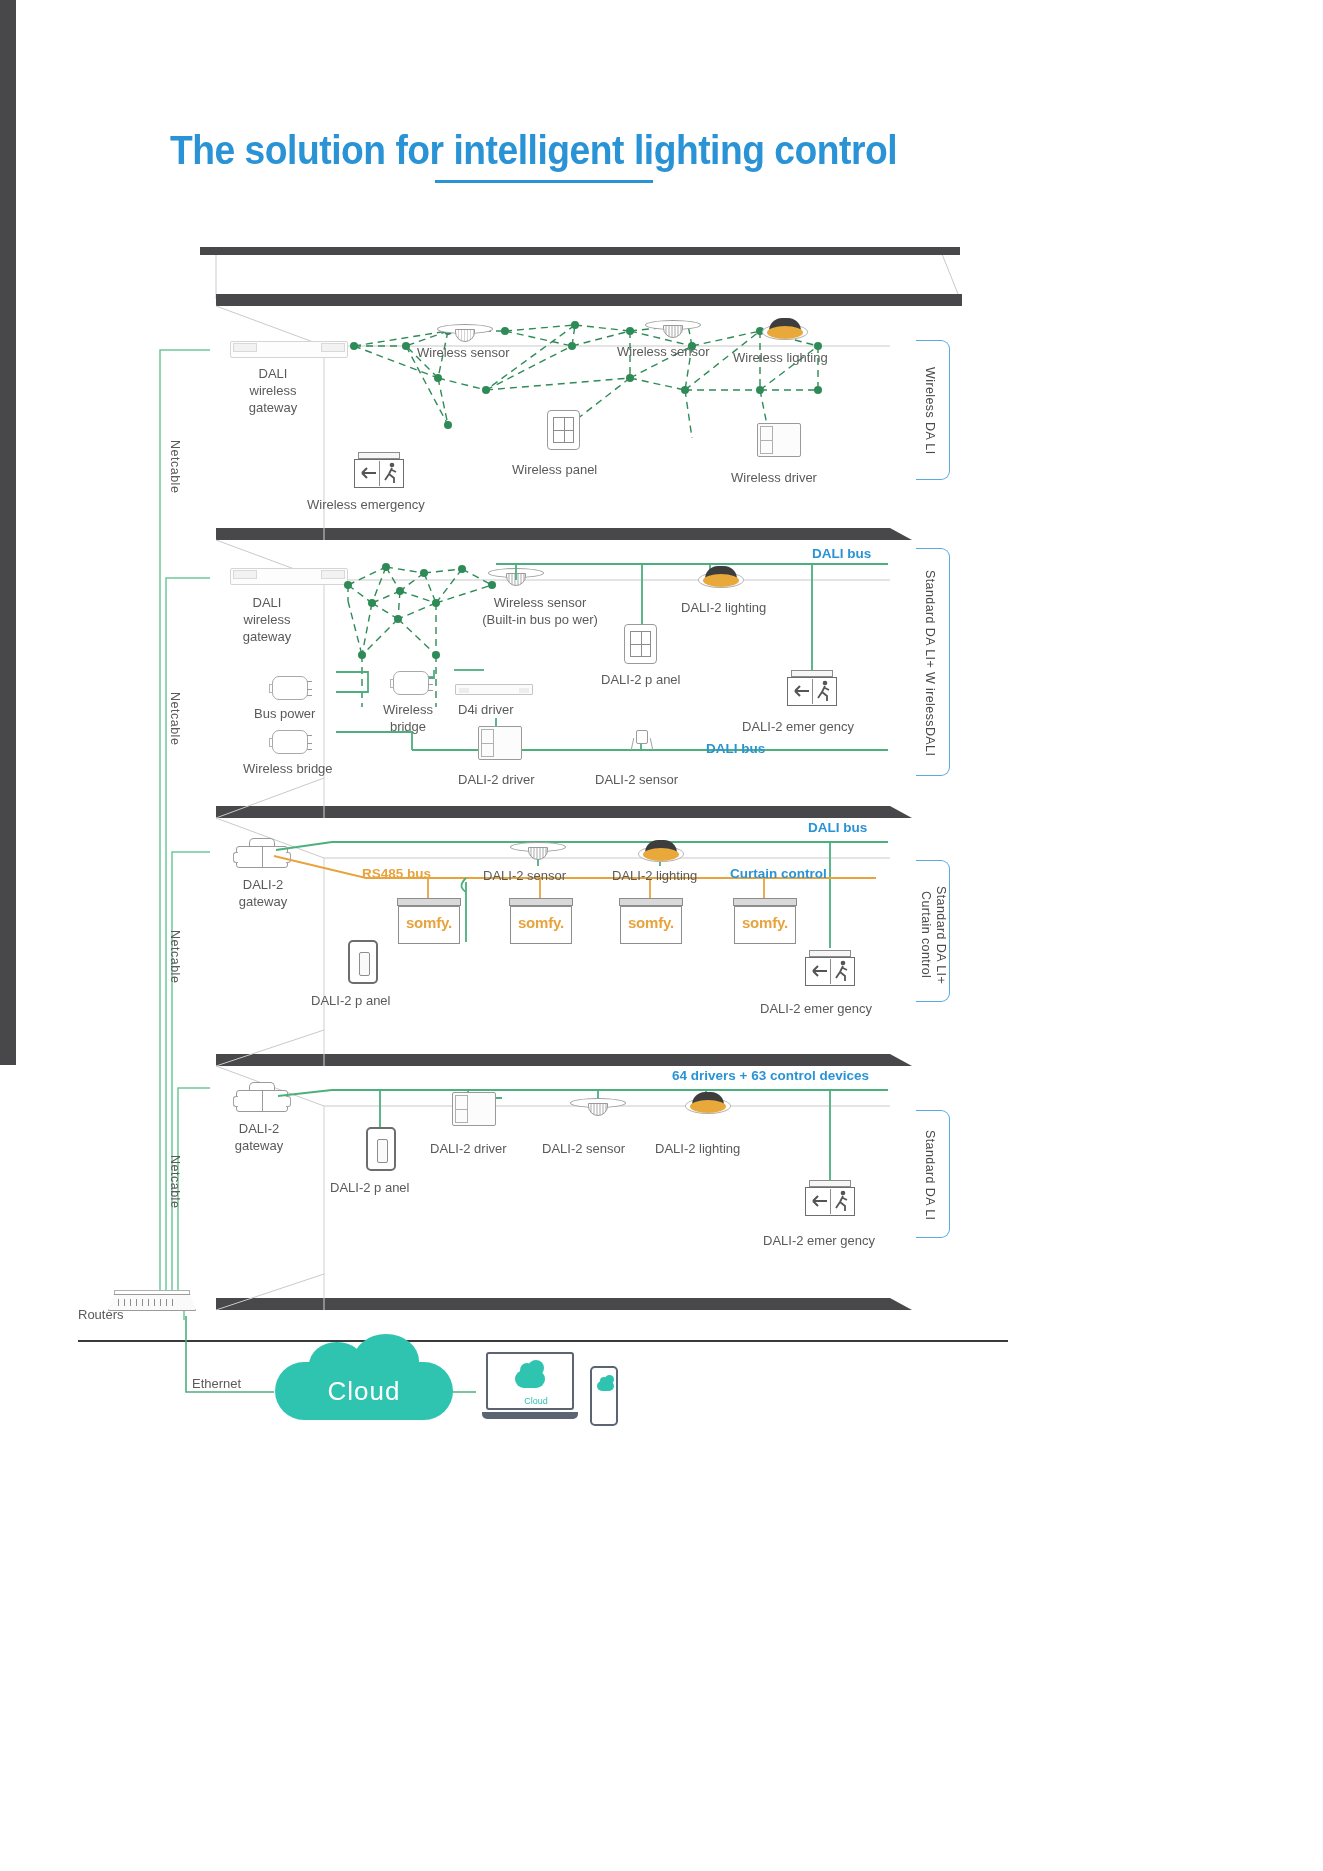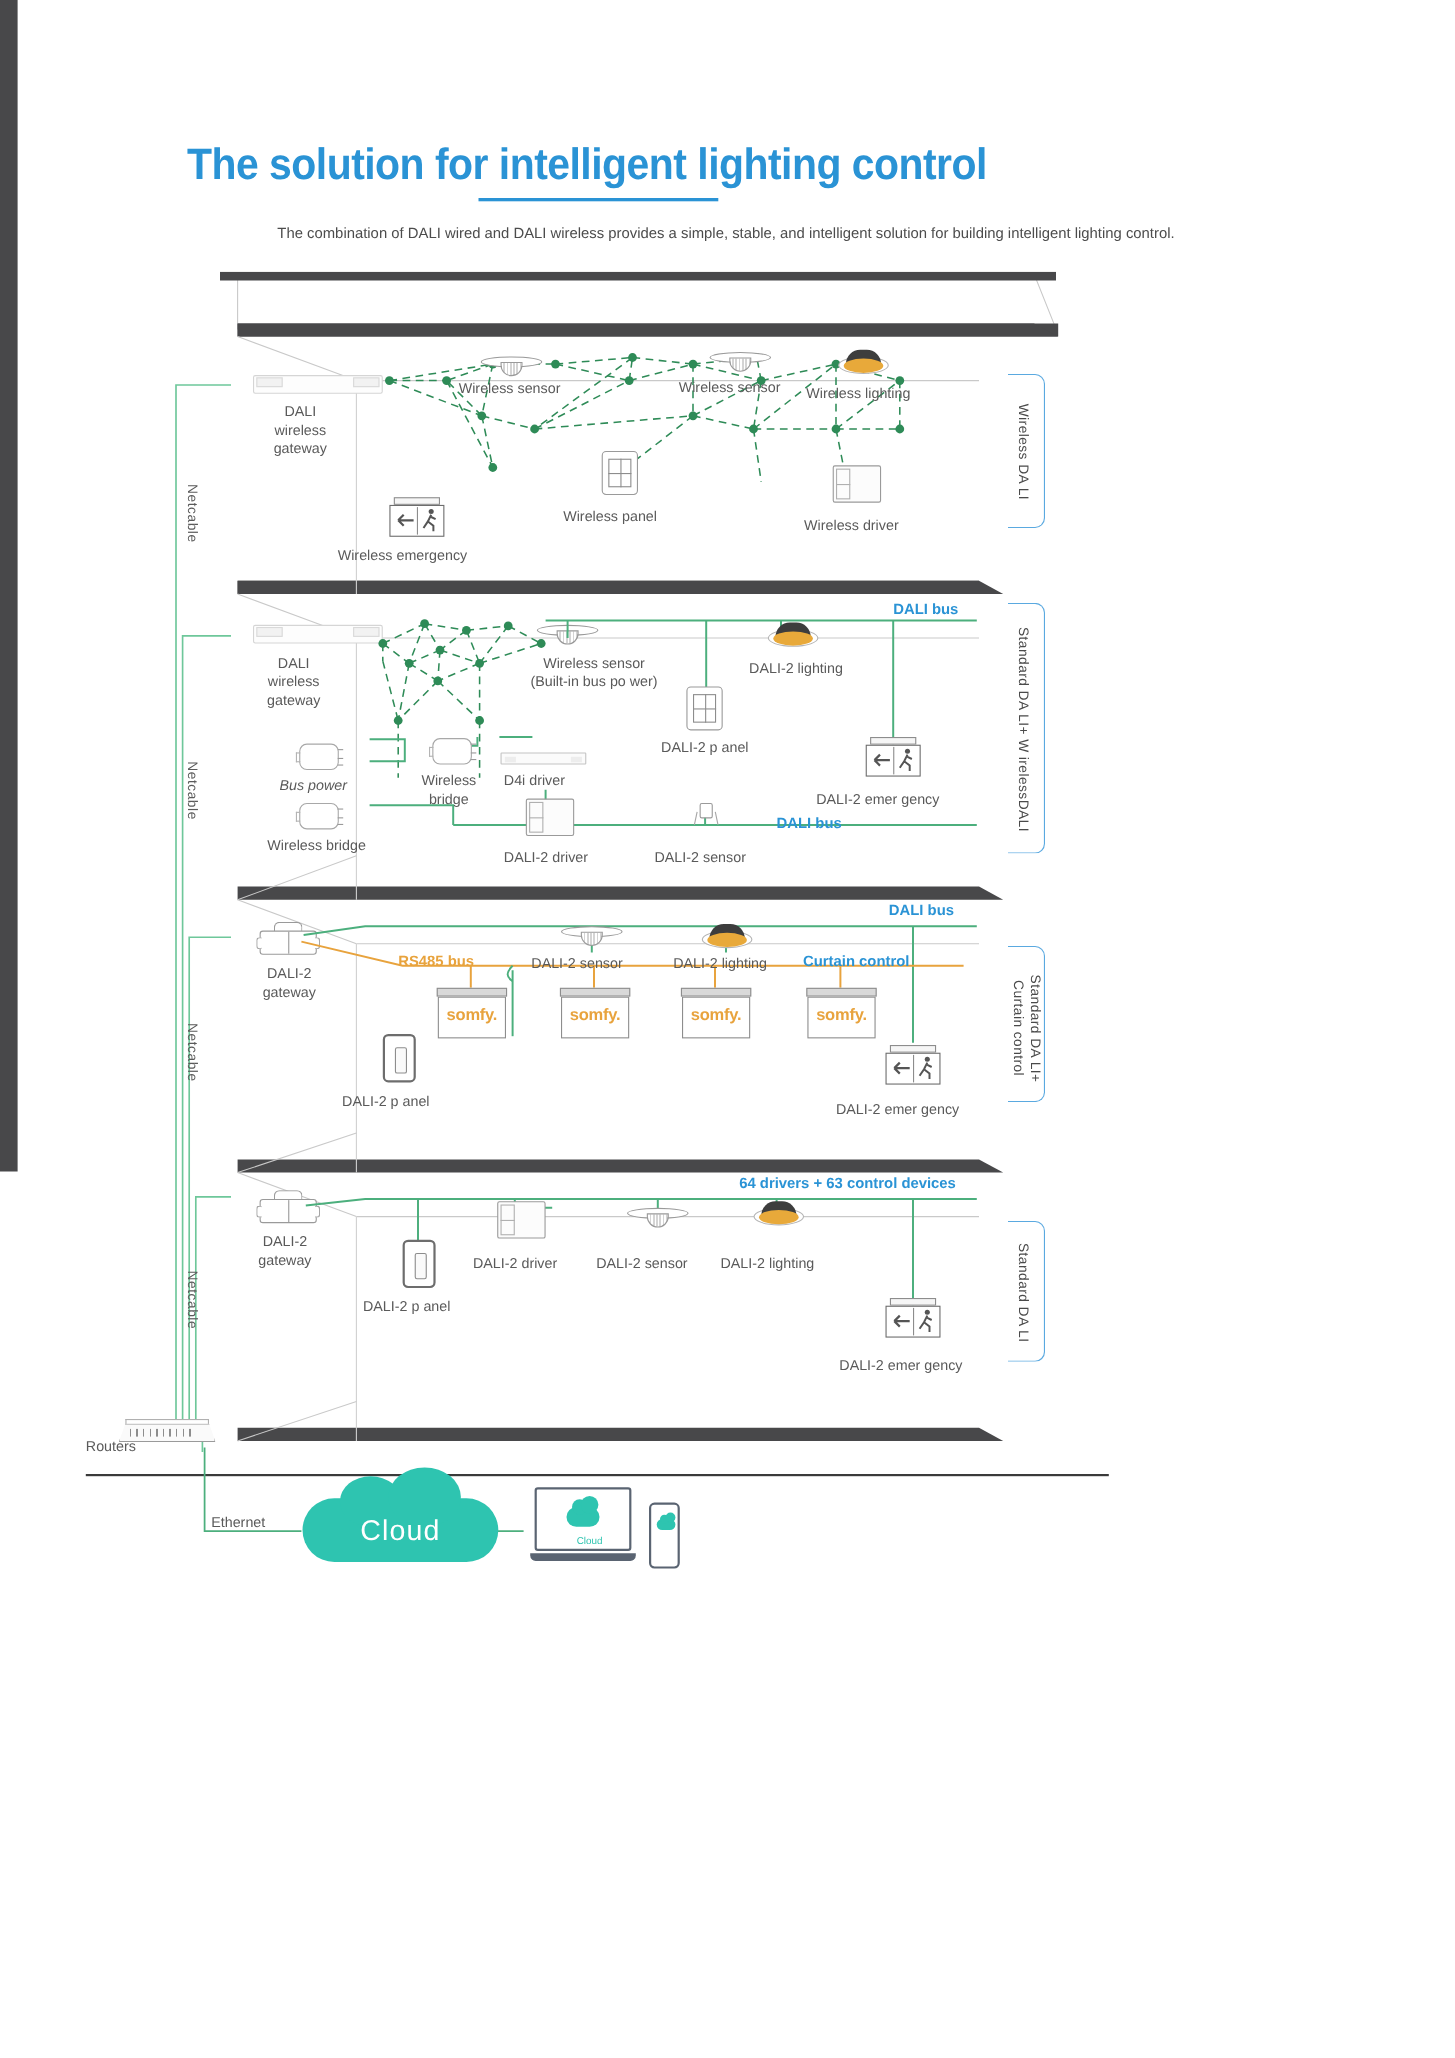--- a/index.html
+++ b/index.html
@@ -249,21 +249,20 @@
   .ground-line { position:absolute; left:78px; top:1340px; width:930px; height:1.6px; background:#3a3a3a; }
 
   svg.mesh { position:absolute; overflow:visible; }
 </style>
 </head>
 <body>
 
 <div id="title" class="abs">The solution for intelligent lighting control</div>
 <div id="title-rule" class="abs"></div>
 <div id="subtitle" class="abs">
-  <div>The combination of DALI wired and DALI wireless provides a simple, stable, and intelligent solution for building intelligent lighting control.</div>
 </div>
 
 <div class="wall-left"></div>
 
 <svg class="abs" style="left:200px; top:247px; width:780px; height:60px;">
   <polygon points="16,2 740,2 760,52 16,52" fill="#ffffff" stroke="#c9c9c9" stroke-width="1"></polygon>
   <rect x="0" y="0" width="760" height="8" fill="#48484a"></rect>
 </svg>
 
 <svg class="abs" style="left:200px; top:288px; width:790px; height:1040px;">
@@ -566,21 +565,21 @@
   </div>
 </div>
 <div class="lbl" style="left:742px; top:718px;">DALI-2 emer gency</div>
 
 <div class="dev" style="left:272px; top:676px;">
   <div class="capsule">
       <div class="pins"></div>
       <div class="tab"></div>
     </div>
 </div>
-<div class="lbl" style="left:254px; top:705px;font-style:italic;">Bus power</div>
+<div class="lbl" style="left:254px; top:705px;">Bus power</div>
 
 <div class="dev" style="left:272px; top:730px;">
   <div class="capsule">
       <div class="pins"></div>
       <div class="tab"></div>
     </div>
 </div>
 <div class="lbl" style="left:243px; top:760px;">Wireless bridge</div>
 
 <div class="dev" style="left:393px; top:671px;">

